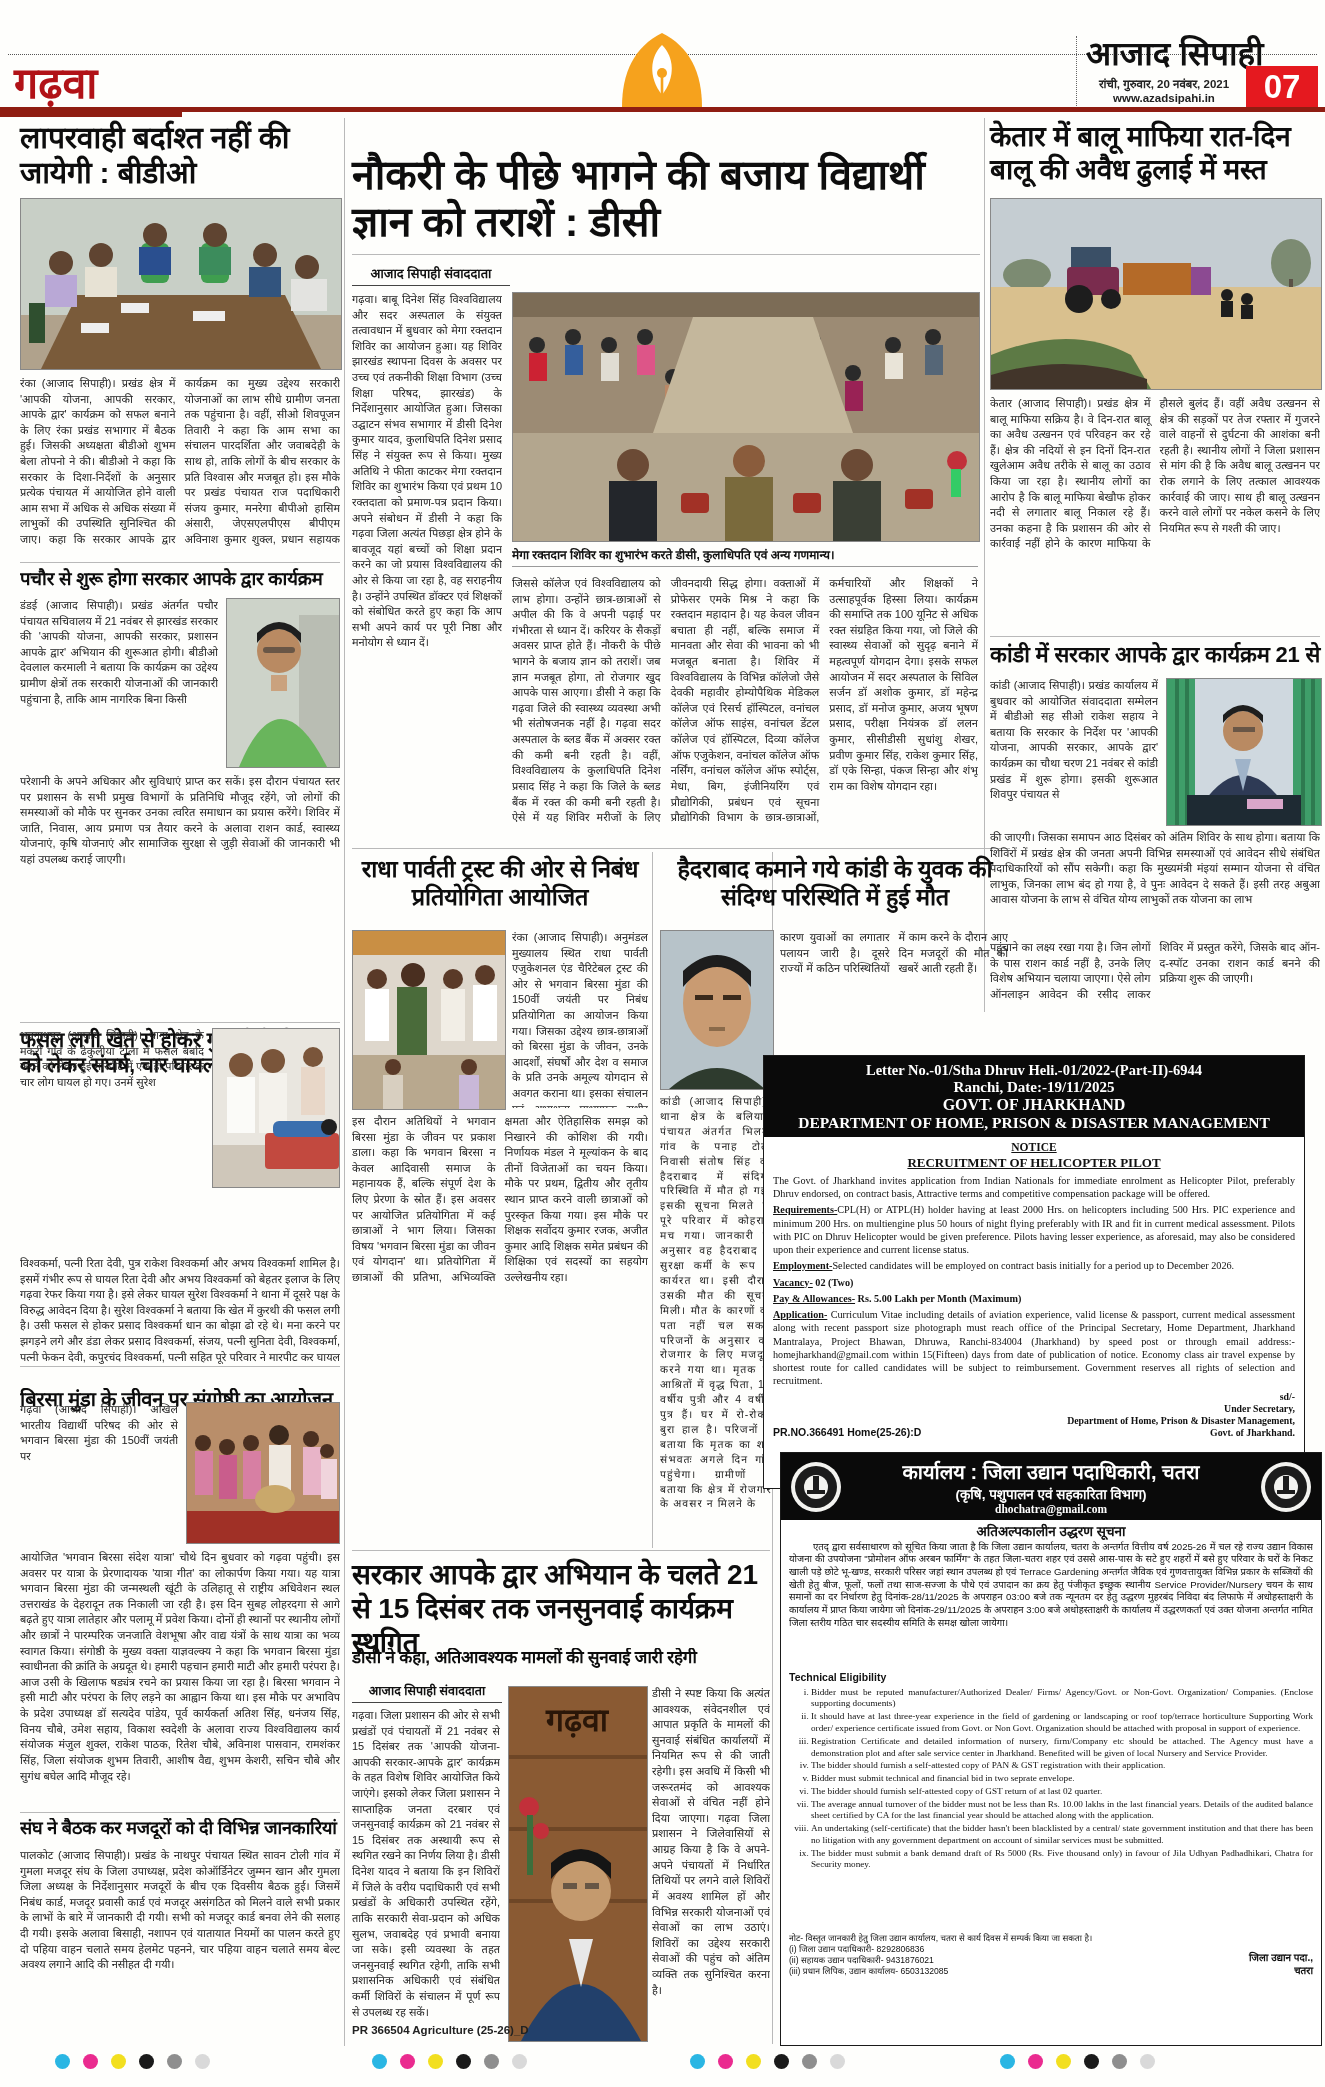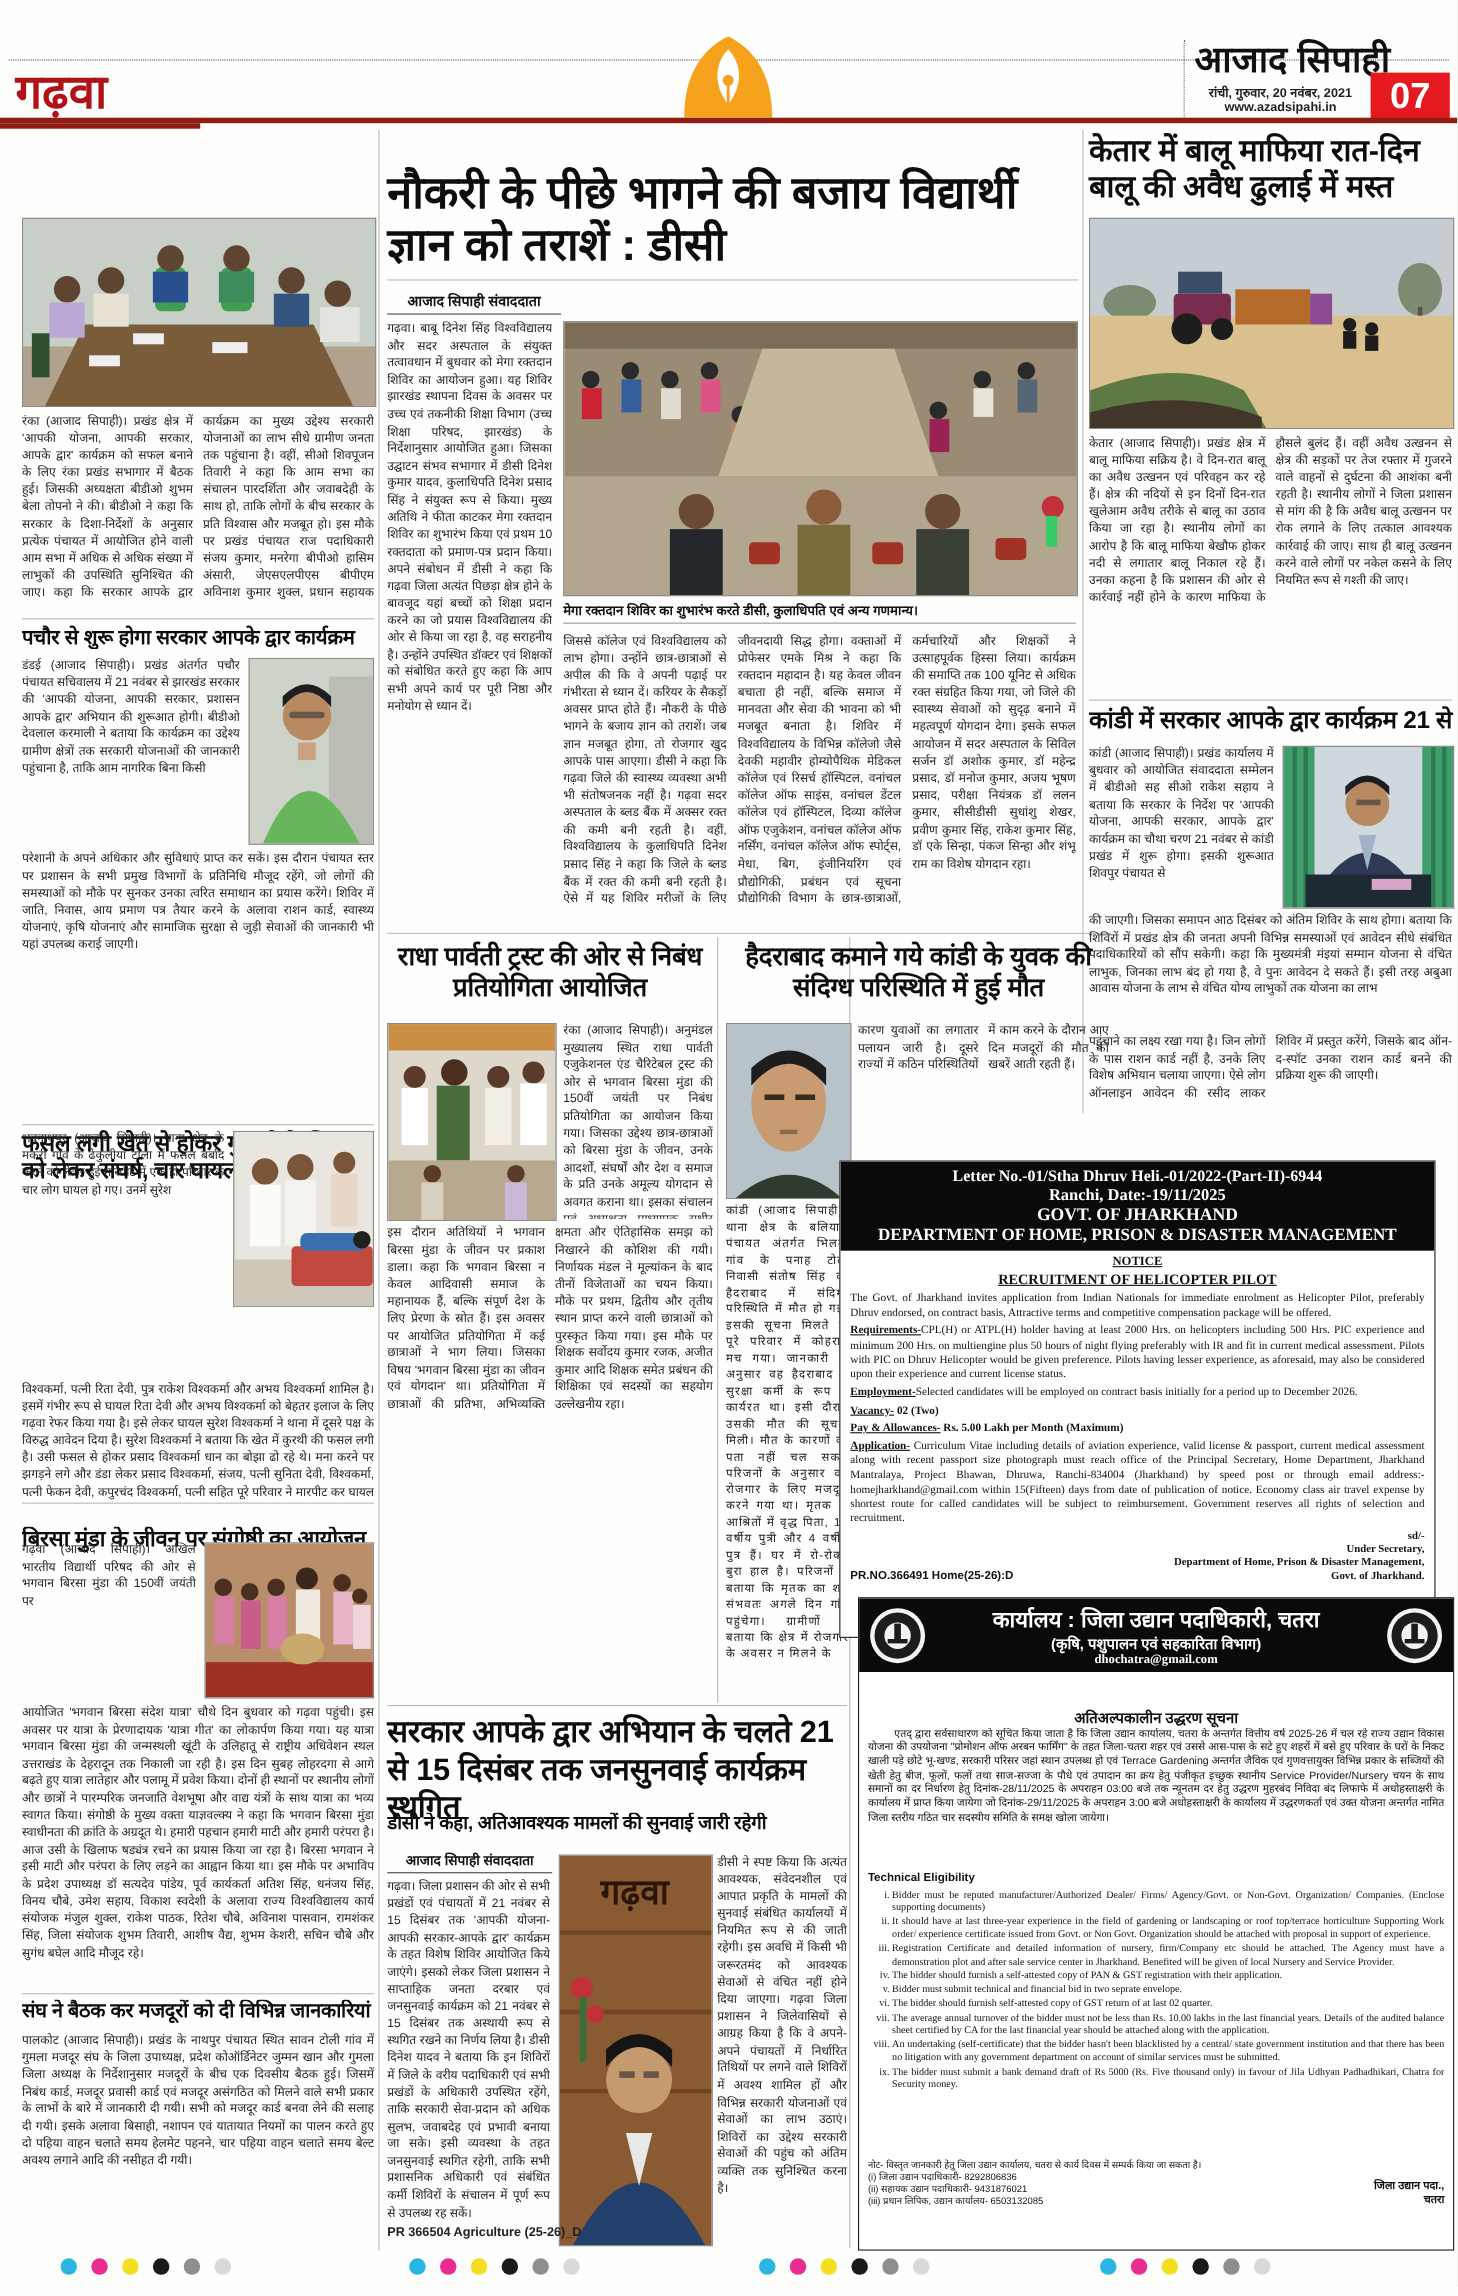--- a/index.html
+++ b/index.html
@@ -51,20 +51,21 @@
   <div class="abs" style="left:1246px;top:66px;width:72px;height:42px;background:#e5191f;color:#fff;font-size:33px;font-weight:bold;text-align:center;line-height:42px;">07</div>
 
   <div class="abs" style="left:0;right:0;top:107px;height:5px;background:#8f1d12;"></div>
   <div class="abs" style="left:0;top:112px;width:182px;height:5px;background:#8f1d12;"></div>
 
   <div class="divv" style="left:344px;top:118px;height:1928px;"></div>
   <div class="divv" style="left:984px;top:118px;height:894px;"></div>
   <div class="divv" style="left:652px;top:852px;height:696px;"></div>
   <div class="divv" style="left:772px;top:852px;height:1192px;"></div>
 
+  <div class="abs hl" style="left:20px;top:120px;width:320px;font-size:30px;">लापरवाही बर्दाश्त नहीं की जायेगी : बीडीओ</div>
   <div class="abs photo" style="left:20px;top:198px;width:320px;height:170px;border:1px solid #888;">
     <svg viewBox="0 0 160 85" preserveAspectRatio="none">
       <rect width="160" height="85" fill="#c8cfc6"></rect>
         <rect y="58" width="160" height="27" fill="#b0a28c"></rect>
       <polygon points="28,48 132,48 150,85 10,85" fill="#7a5b3a"></polygon>
       <rect x="50" y="52" width="14" height="5" fill="#eee"></rect>
         <rect x="86" y="56" width="16" height="5" fill="#eee"></rect>
         <rect x="30" y="62" width="14" height="5" fill="#eee"></rect>
       <rect x="60" y="22" width="14" height="20" rx="3" fill="#3f9e4f"></rect>
         <rect x="90" y="22" width="14" height="20" rx="3" fill="#3f9e4f"></rect>
@@ -382,21 +383,21 @@
       <span class="photo" style="width:54px;height:54px;background:none;flex:0 0 auto;">
         <svg viewBox="0 0 54 54">
             <circle cx="27" cy="27" r="25" fill="#f3f3f0"></circle>
             <circle cx="27" cy="27" r="21" fill="#1c1c1c"></circle>
             <circle cx="27" cy="27" r="12" fill="#f3f3f0"></circle>
             <rect x="24" y="16" width="6" height="16" fill="#1c1c1c"></rect>
             <rect x="18" y="30" width="18" height="4" fill="#1c1c1c"></rect>
           </svg>
       </span>
     </div>
-    <div style="padding:3px 8px;font-size:9.6px;line-height:1.32;text-align:justify;color:#111;margin-top:30px;">
+    <div style="padding:3px 8px;font-size:9.6px;line-height:1.32;text-align:justify;color:#111;">
       <div style="text-align:center;font-weight:bold;font-size:13.5px;">अतिअल्पकालीन उद्धरण सूचना</div>
       <div style="height:128px;overflow:hidden;text-indent:24px;">एतद् द्वारा सर्वसाधारण को सूचित किया जाता है कि जिला उद्यान कार्यालय, चतरा के अन्तर्गत वित्तीय वर्ष 2025-26 में चल रहे राज्य उद्यान विकास योजना की उपयोजना "प्रोमोशन ऑफ अरबन फार्मिंग" के तहत जिला-चतरा शहर एवं उससे आस-पास के सटे हुए शहरों में बसे हुए परिवार के घरों के निकट खाली पड़े छोटे भू-खण्ड, सरकारी परिसर जहां स्थान उपलब्ध हो एवं Terrace Gardening अन्तर्गत जैविक एवं गुणवत्तायुक्त विभिन्न प्रकार के सब्जियों की खेती हेतु बीज, फूलों, फलों तथा साज-सज्जा के पौधे एवं उपादान का क्रय हेतु पंजीकृत इच्छुक स्थानीय Service Provider/Nursery चयन के साथ समानों का दर निर्धारण हेतु दिनांक-28/11/2025 के अपराहन 03:00 बजे तक न्यूनतम दर हेतु उद्धरण मुहरबंद निविदा बंद लिफाफे में अधोहस्ताक्षरी के कार्यालय में प्राप्त किया जायेगा जो दिनांक-29/11/2025 के अपराहन 3:00 बजे अधोहस्ताक्षरी के कार्यालय में उद्धरणकर्ता एवं उक्त योजना अन्तर्गत नामित जिला स्तरीय गठित चार सदस्यीय समिति के समक्ष खोला जायेगा।</div>
       <div style="font-weight:bold;font-size:10.5px;margin-top:2px;">Technical Eligibility</div>
       <ol class="roman nser" style="font-size:9.2px;line-height:1.28;height:244px;overflow:hidden;">
         <li>Bidder must be reputed manufacturer/Authorized Dealer/ Firms/ Agency/Govt. or Non-Govt. Organization/ Companies. (Enclose supporting documents)</li>
         <li>It should have at last three-year experience in the field of gardening or landscaping or roof top/terrace horticulture Supporting Work order/ experience certificate issued from Govt. or Non Govt. Organization should be attached with proposal in support of experience.</li>
         <li>Registration Certificate and detailed information of nursery, firm/Company etc should be attached. The Agency must have a demonstration plot and after sale service center in Jharkhand. Benefited will be given of local Nursery and Service Provider.</li>
         <li>The bidder should furnish a self-attested copy of PAN &amp; GST registration with their application.</li>
         <li>Bidder must submit technical and financial bid in two seprate envelope.</li>
         <li>The bidder should furnish self-attested copy of GST return of at last 02 quarter.</li>

